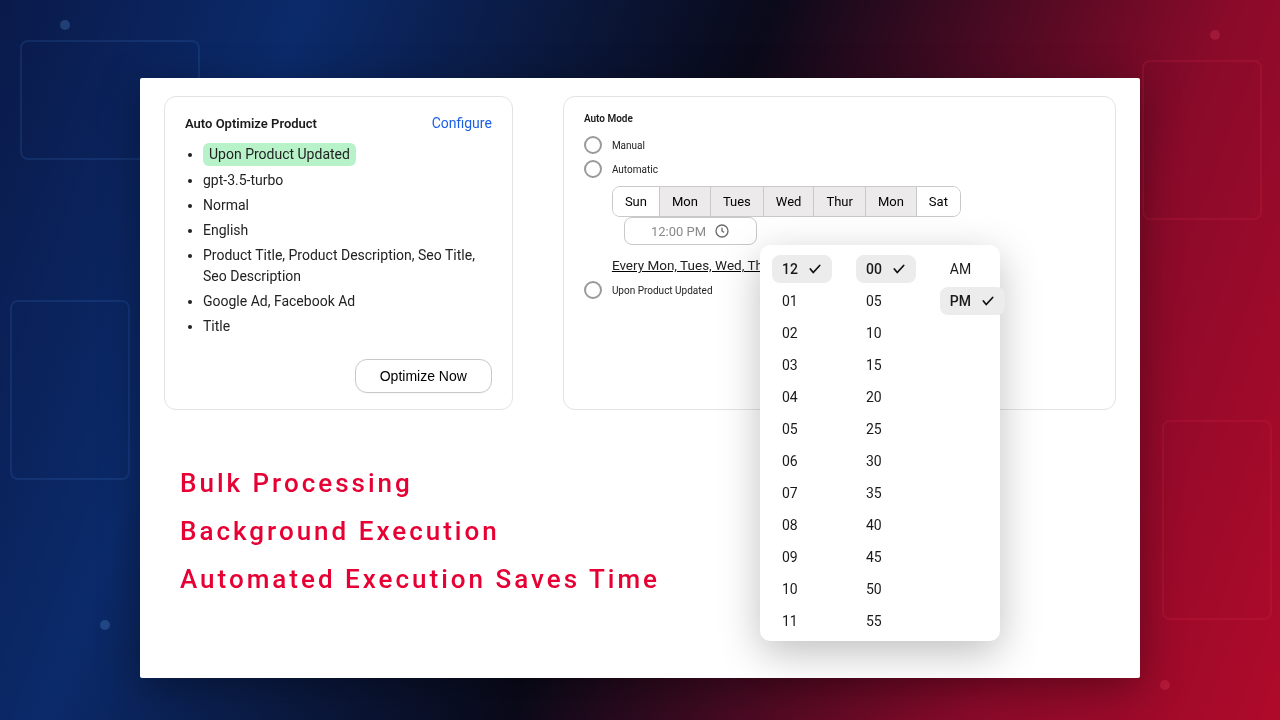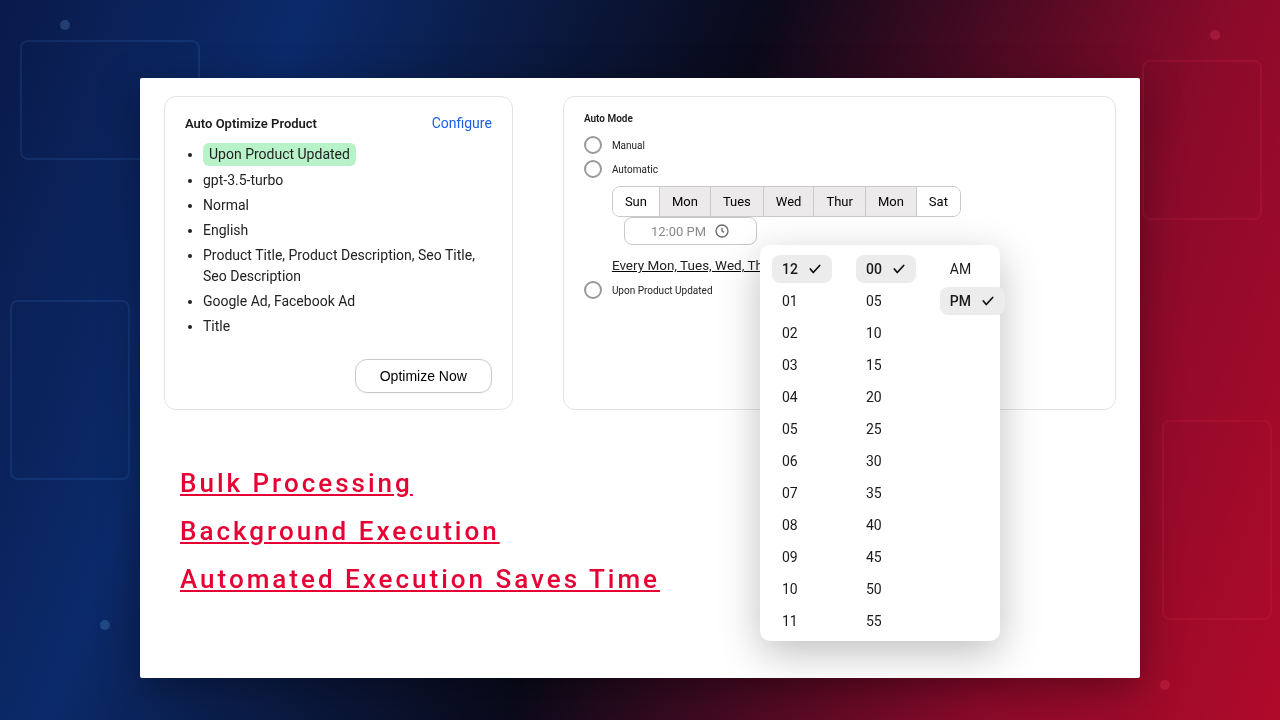--- a/index.html
+++ b/index.html
@@ -93,21 +93,21 @@
     display:flex; align-items:center; gap:10px; min-width:50px; cursor:pointer;
   }
   .time-cell.sel { background:#ececec; font-weight:500;}
   .check { width:14px; height:14px; flex:none;}
   
   .promo {
     position:absolute; left:40px; top:372px;
     color:#e60033; font-weight:500;
     letter-spacing:3px;
   }
-  .promo .line { margin:18px 0; font-size:26px;text-decoration:underline;}
+  .promo .line { margin:18px 0; font-size:26px;}
 </style>
 </head>
 <body>
 
 <div class="bg-deco">
   <div class="stroke" style="left:20px; top:40px; width:180px; height:120px;"></div>
   <div class="stroke" style="left:10px; top:300px; width:120px; height:180px;"></div>
   <div class="stroke r" style="right:18px; top:60px; width:120px; height:160px;"></div>
   <div class="stroke r" style="right:8px; top:420px; width:110px; height:200px;"></div>
   <div class="dot" style="left:60px; top:20px;"></div>

